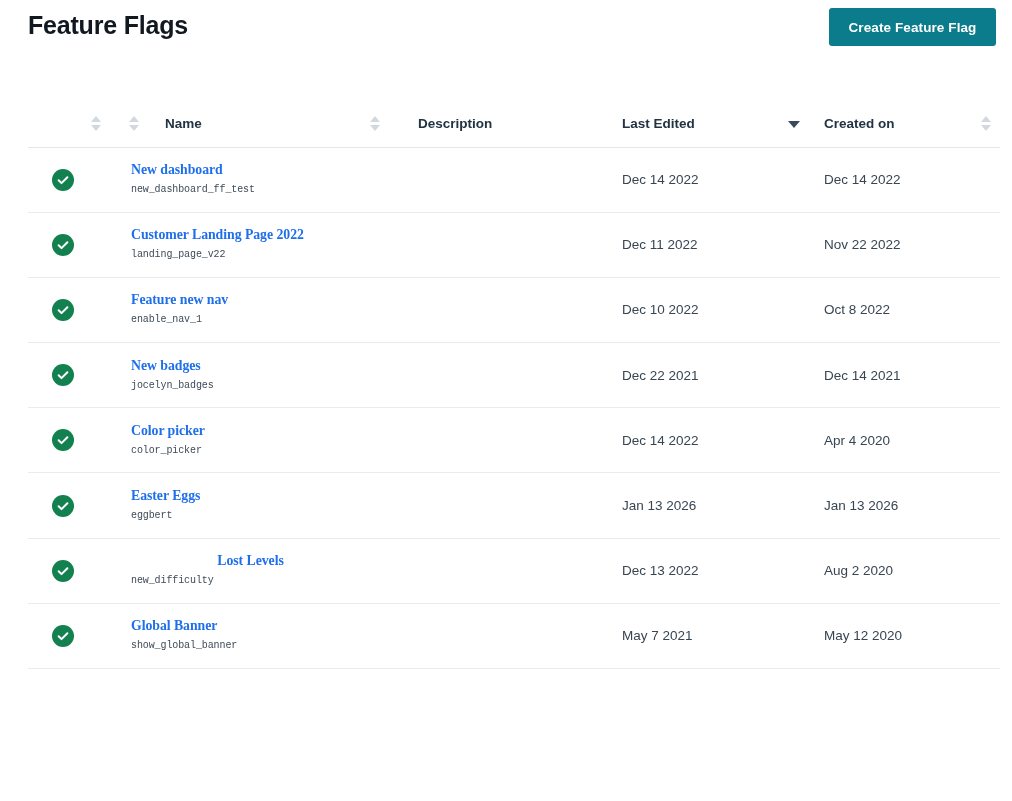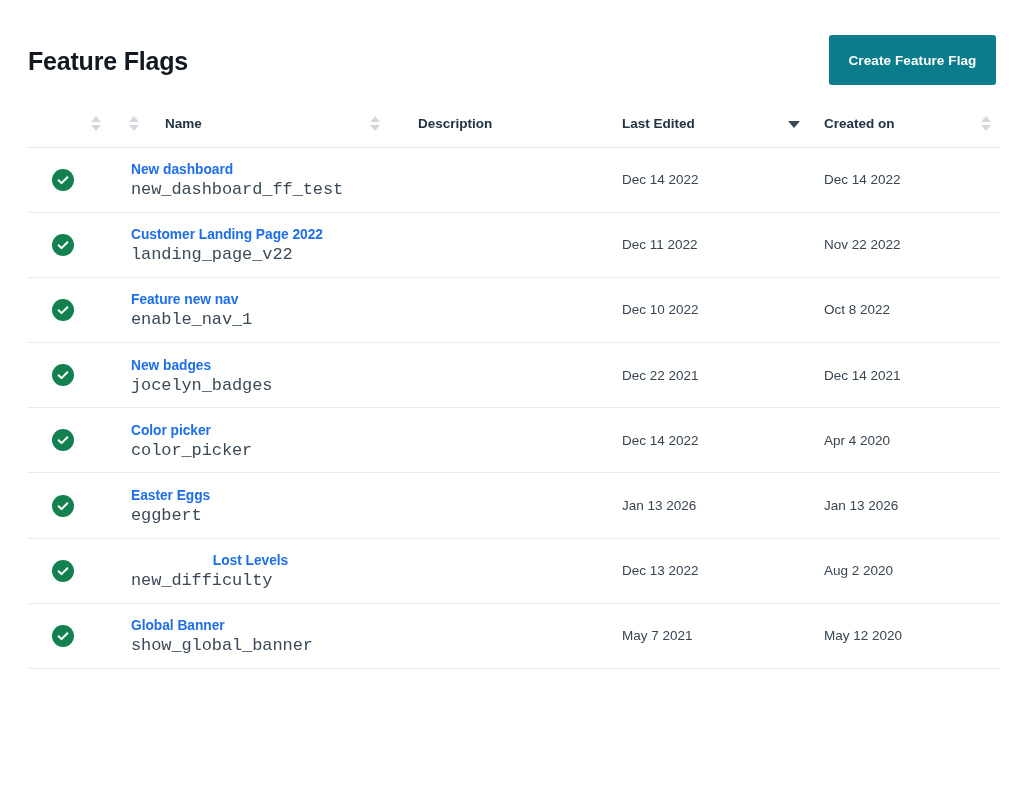--- a/index.html
+++ b/index.html
@@ -22,25 +22,24 @@
     width: 1012px;
     height: 801px;
     position: relative;
     background: #fff;
   }
 
   
   .page-header {
     position: absolute;
     left: 0;
-    top: 14px;
+    top: 8px;
     width: 1012px;
     height: 92px;
     display: flex;
-    align-items: center;
     justify-content: space-between;
     padding: 0 16px 0 28px;
   }
   .page-title {
     font-size: 25px;
     font-weight: bold;
     letter-spacing: -0.2px;
     color: #111820;
     line-height: 30px;
     margin: 0;
@@ -49,21 +48,21 @@
   .btn-primary {
     background: #0b7c8c;
     color: #ffffff;
     border: none;
     border-radius: 3px;
     font-family: "Liberation Sans", sans-serif;
     font-size: 13.5px;
     font-weight: bold;
     letter-spacing: 0.1px;
     padding: 0 4px;
-    height: 50px;
+    height: 38px;
     min-width: 167px;
     cursor: pointer;
     white-space: nowrap;
   }
 
   
   .table-wrap {
     position: absolute;
     left: 28px;
     top: 101px;
@@ -181,25 +180,26 @@
   .flag-name {
     display: block;
     color: #1f6feb;
     font-weight: bold;
     font-size: 13.8px;
     line-height: 18px;
     text-decoration: none;
     letter-spacing: -0.05px;
     margin-bottom: 2px;
     cursor: pointer;
+    font-family: Liberation Serif, serif;
   }
   .flag-key {
     display: block;
     font-family: "Liberation Mono", "DejaVu Sans Mono", monospace;
-    font-size: 17px;
+    font-size: 10px;
     color: #3c4a57;
     line-height: 17px;
     letter-spacing: -0.1px;
   }
 
   .cell-desc { padding-left: 2px; }
   .cell-edited { padding-left: 11px; font-size: 13.5px; color: #384552; }
   .cell-created { padding-left: 11px; font-size: 13.5px; color: #384552; }
 </style>
 </head>

